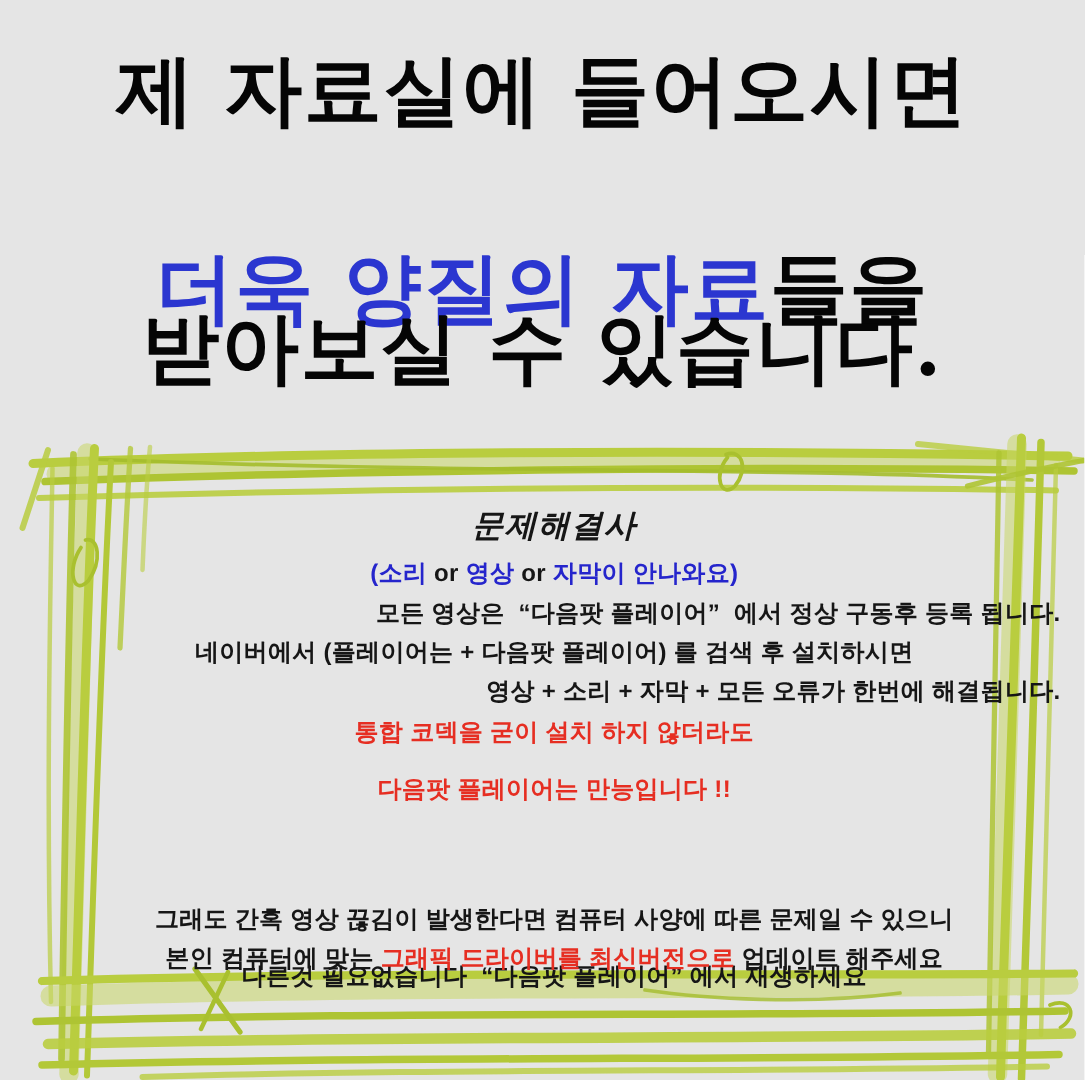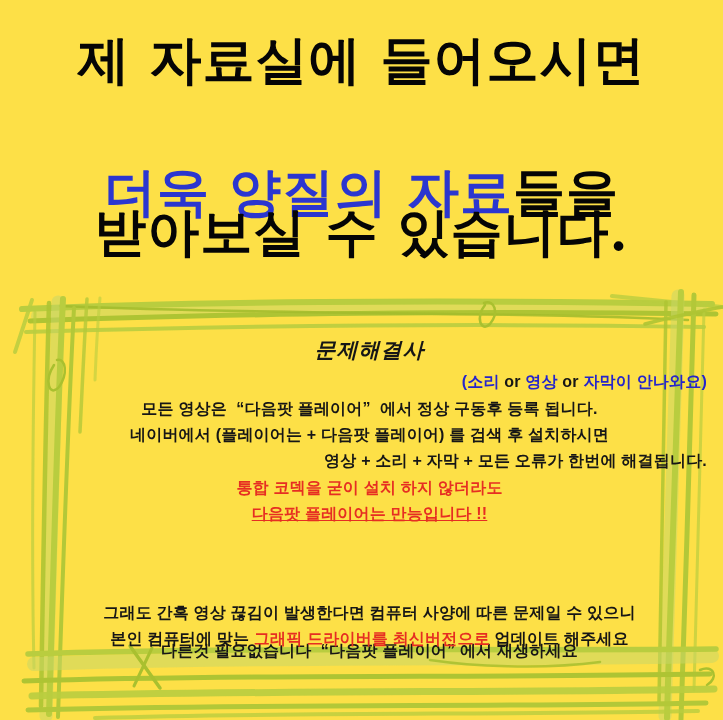--- a/index.html
+++ b/index.html
@@ -1,17 +1,17 @@
 <!DOCTYPE html>
 <html><head>
 <meta charset="utf-8">
 <style>
   html,body { margin:0; padding:0; background:#ffffff; }
   .stage {
-    position:relative; width:723px; height:720px; background:#fde047;
+    position:relative; width:723px; height:720px; background:#e5e5e5;
     overflow:hidden; font-family:"Liberation Sans", sans-serif;
   }
   
   .hline {
     position:absolute; left:0; right:0; text-align:center;
     font-family:"DejaVu Serif", serif; font-weight:600;
     font-size:52px; letter-spacing:1px; color:#050505; white-space:pre;
   }
   .h1 { top:26px; }
   .h2 { top:112px;margin-top:46px; }
@@ -21,26 +21,26 @@
   
   .frame { position:absolute; left:0; top:0; width:723px; height:720px; }
 
   
   .nline {
     position:absolute; left:32px; right:16px; text-align:center;
     font-size:16px; font-weight:bold; color:#161616;
     letter-spacing:0.2px; white-space:pre;
   }
   .ntitle { top:336px; font-size:21px; letter-spacing:1px;font-style:italic; }
-  .sub1 { top:372px;text-align:right; }
-  .b1 { top:399px; }
+  .sub1 { top:372px; }
+  .b1 { top:399px;text-align:right; }
   .b2 { top:425px; }
   .b3 { top:451px;text-align:right; }
   .r1 { top:478px; }
-  .r2 { top:504px;text-decoration:underline; }
+  .r2 { top:516px; }
   .sub2 { top:551px; }
   .b4 { top:601px;margin-top:40px; }
   .b5 { top:603px; }
   .b6 { top:629px; }
   .c-blue { color:#2525cc; }
   .c-red  { color:#e62e22; }
   .c-black{ color:#161616; }
 </style>
 </head>
 <body>

